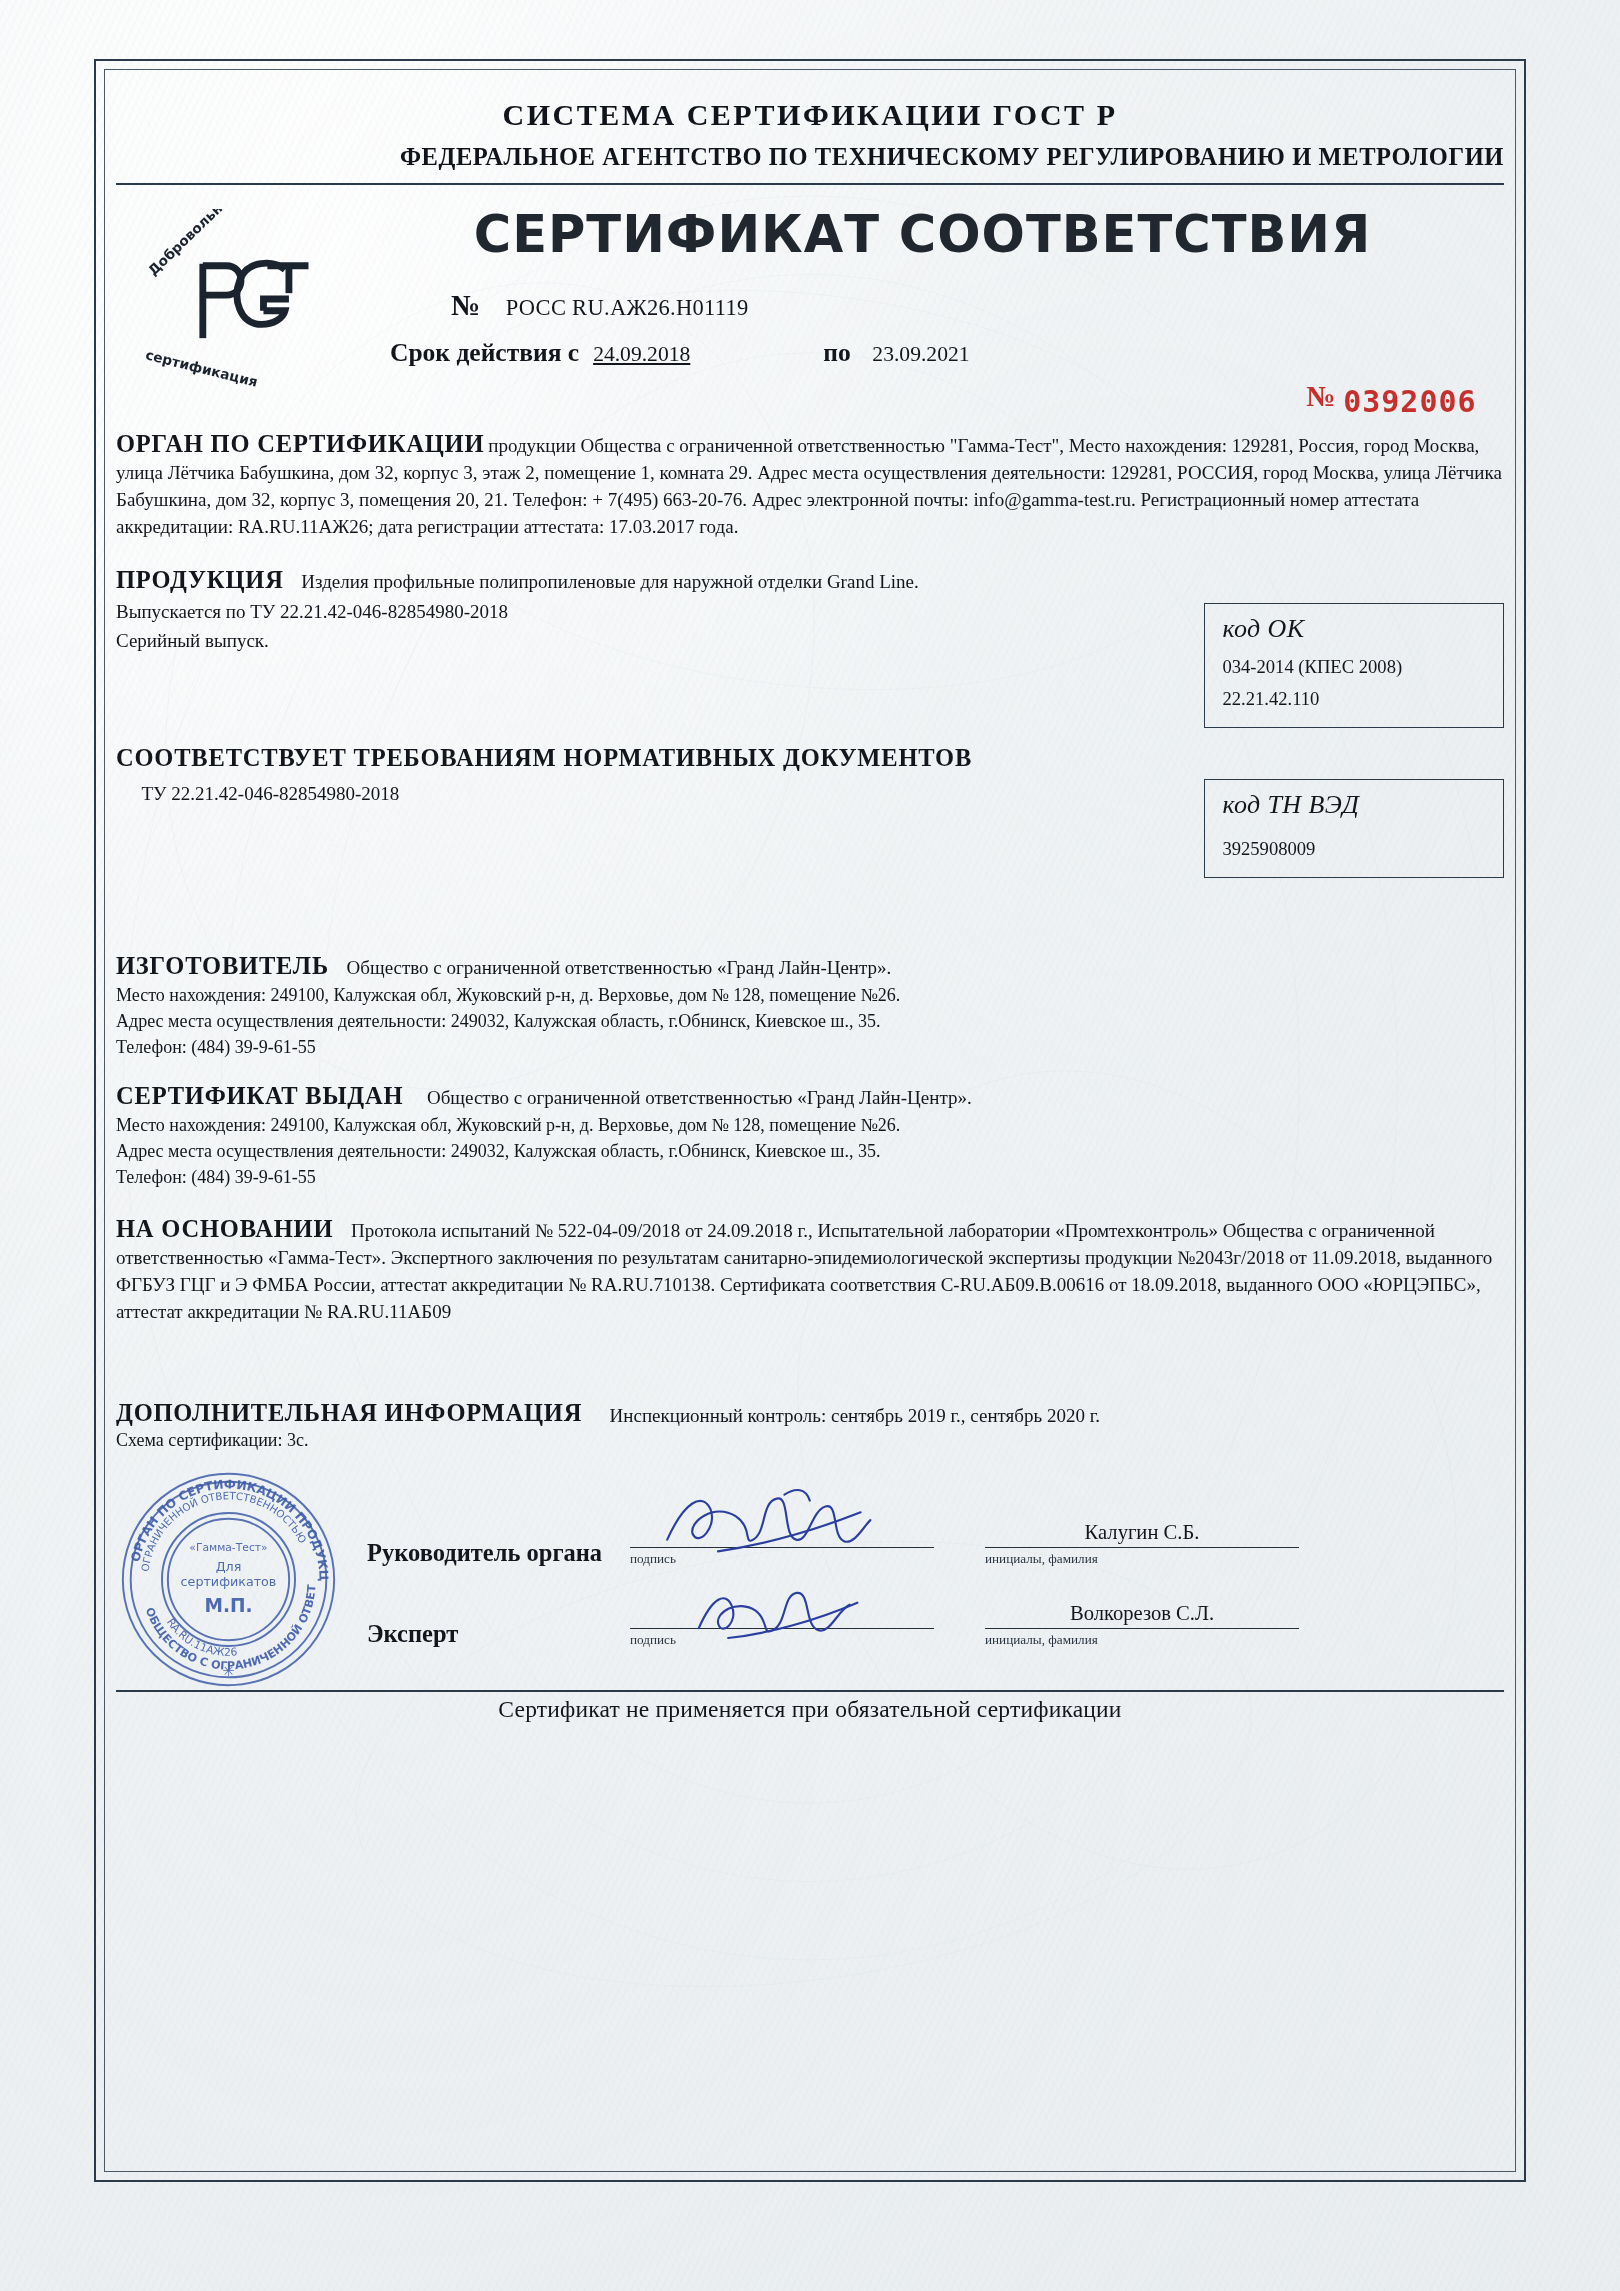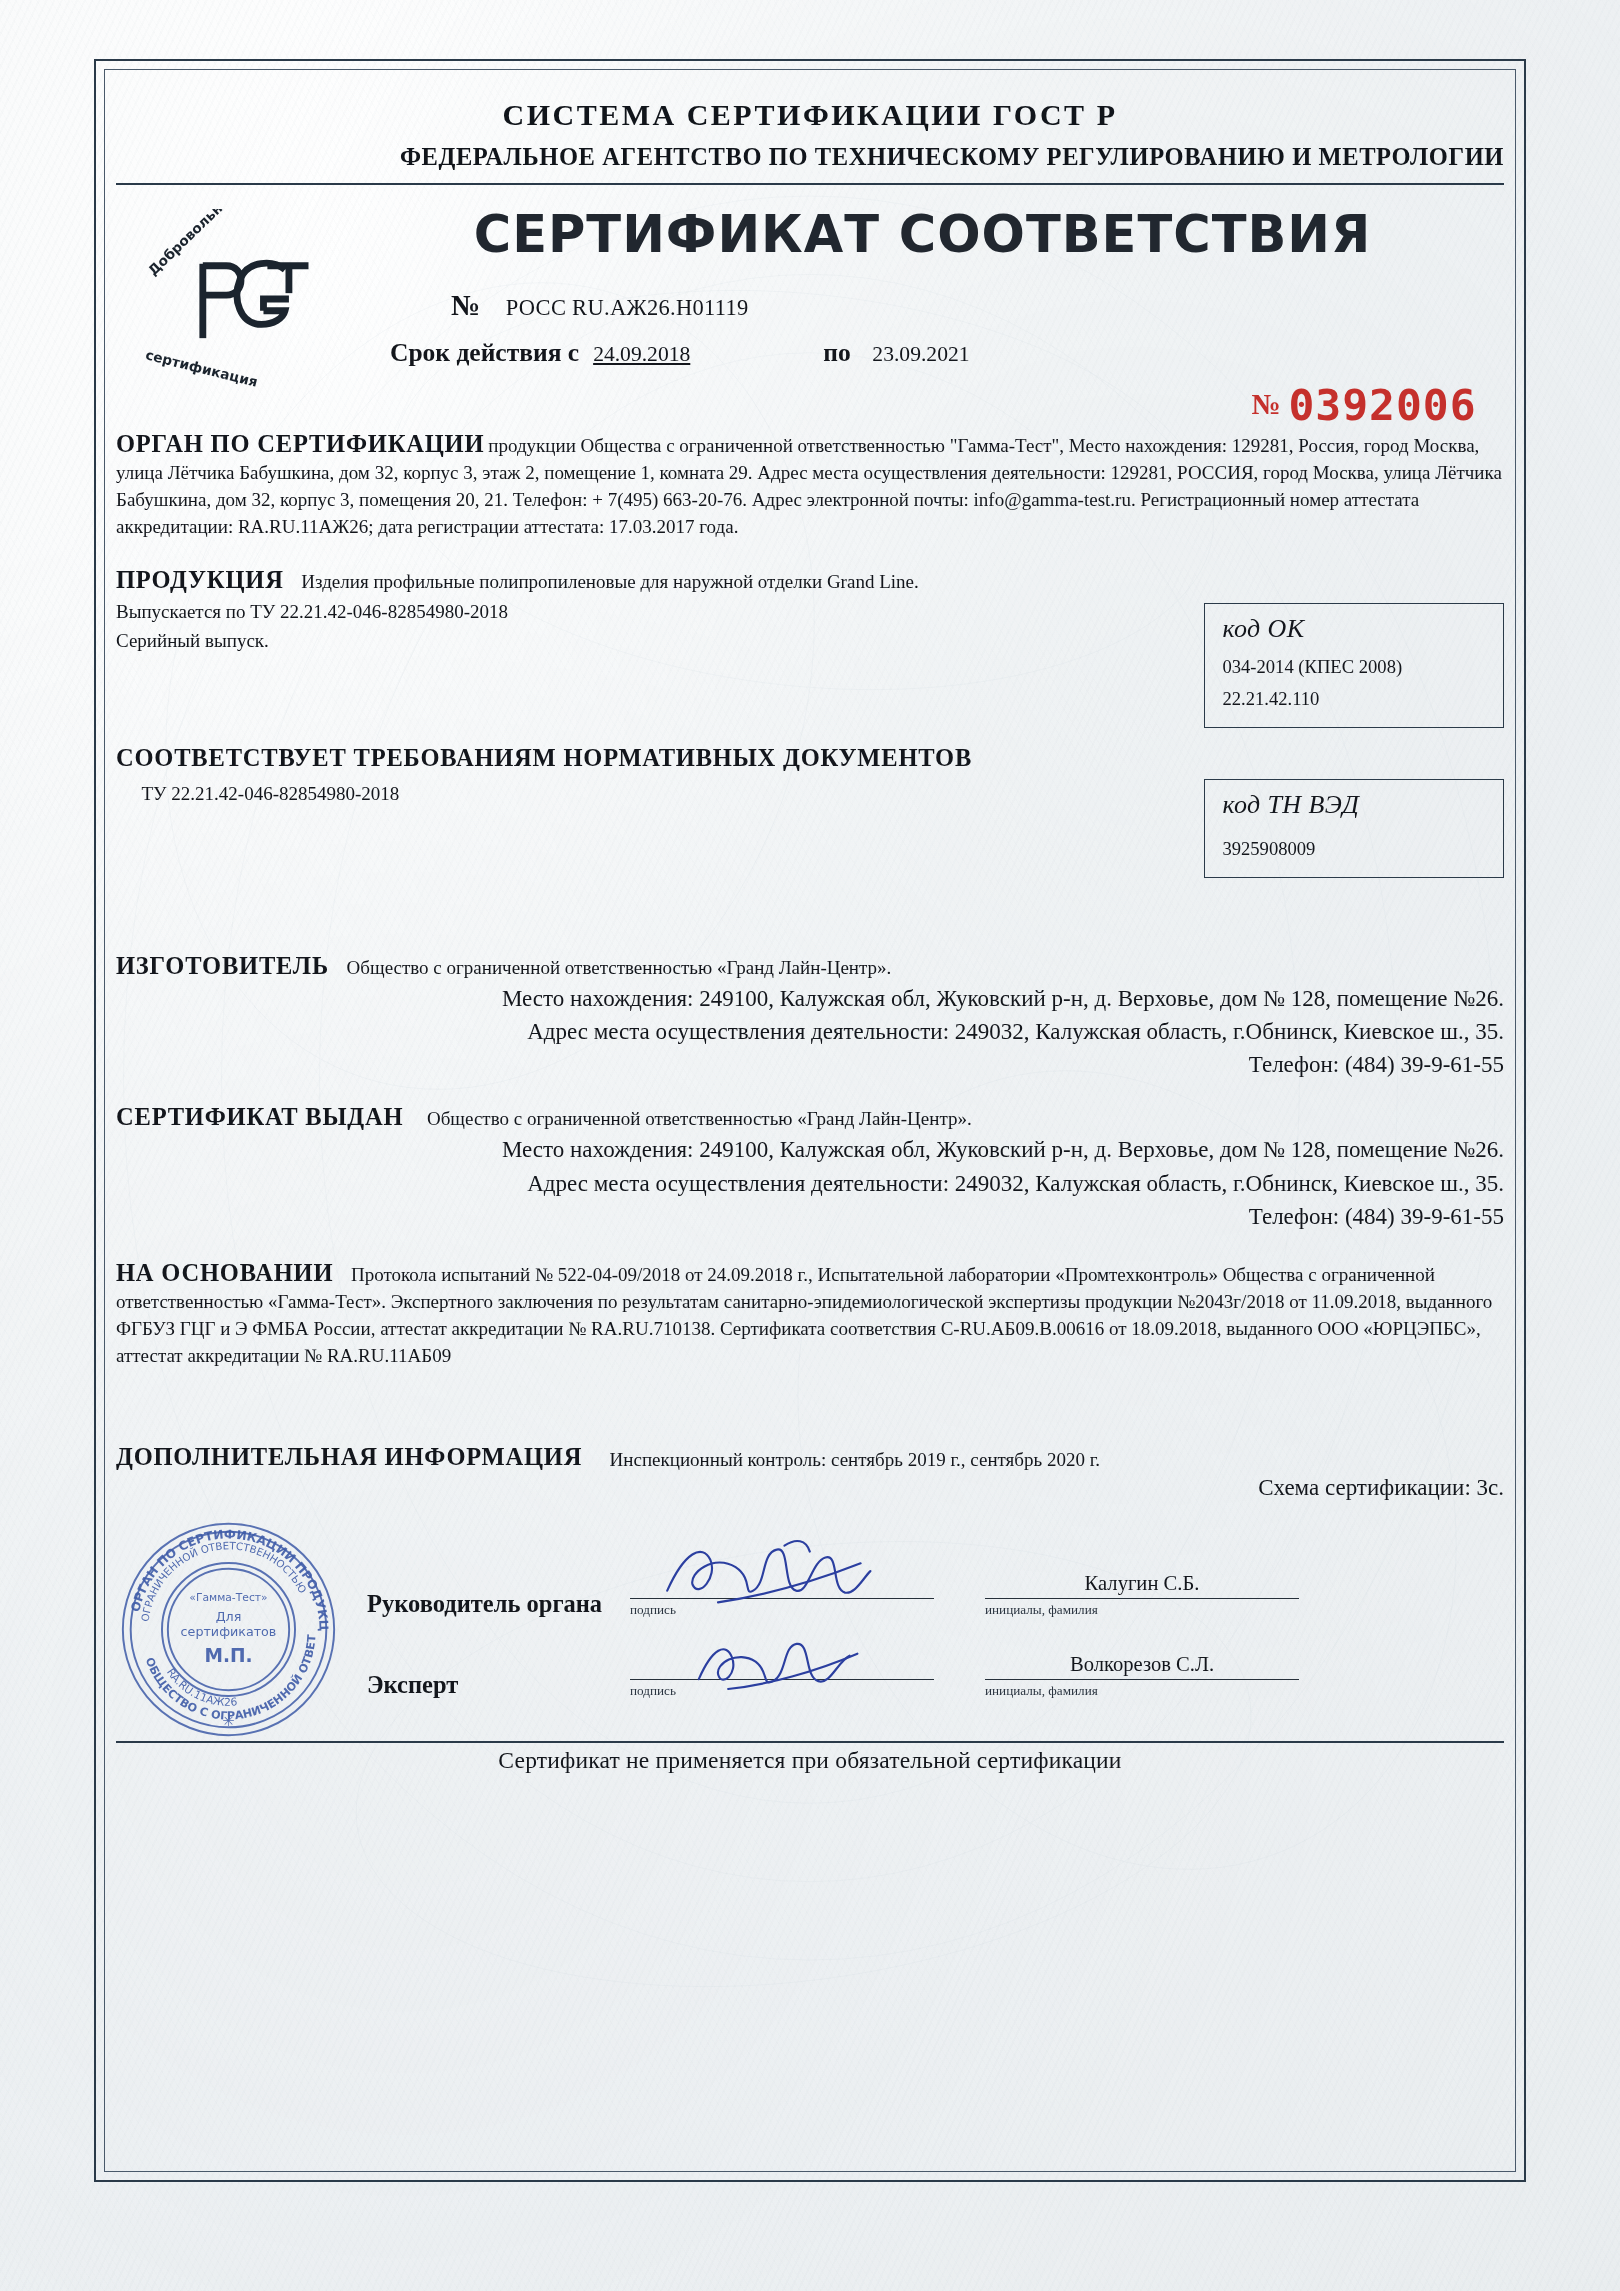--- a/index.html
+++ b/index.html
@@ -152,21 +152,21 @@
     color: #c5302c;
     white-space: nowrap;
   }
   .blank-no .sym {
     font-size: 29px;
     font-weight: bold;
     vertical-align: 5.9px;
   }
   .blank-no .digits {
     font-family: "DejaVu Sans Mono", monospace;
-    font-size: 43px;
+    font-size: 30px;
     font-weight: bold;
     letter-spacing: 1px;
     margin-left: 7.8px;
   }
 
   
   .sect { margin-top: 13.7px; }
   .sect-h {
     font-size: 24.5px;
     font-weight: bold;
@@ -204,21 +204,21 @@
   }
   .code-box .cb-val {
     font-size: 18.6px;
     margin-top: 9.8px;
   }
 
   .prod-sect { margin-top: 25.5px; min-height: 145px; }
   .norm-sect { margin-top: 33px; min-height: 186px; }
 
   .mfr-sect { margin-top: 21.6px; }
-  .small-txt { font-size: 23px; line-height: 1.45; text-align: right; }
+  .small-txt { font-size: 18px; line-height: 1.45; }
 
   .basis-sect { margin-top: 25.5px; }
 
   .addinfo-sect { margin-top: 73px; }
   .addinfo-row { display: flex; align-items: flex-end; }
   .addinfo-extra {
     font-size: 19px;
     margin-left: 27.4px;
   }
 

